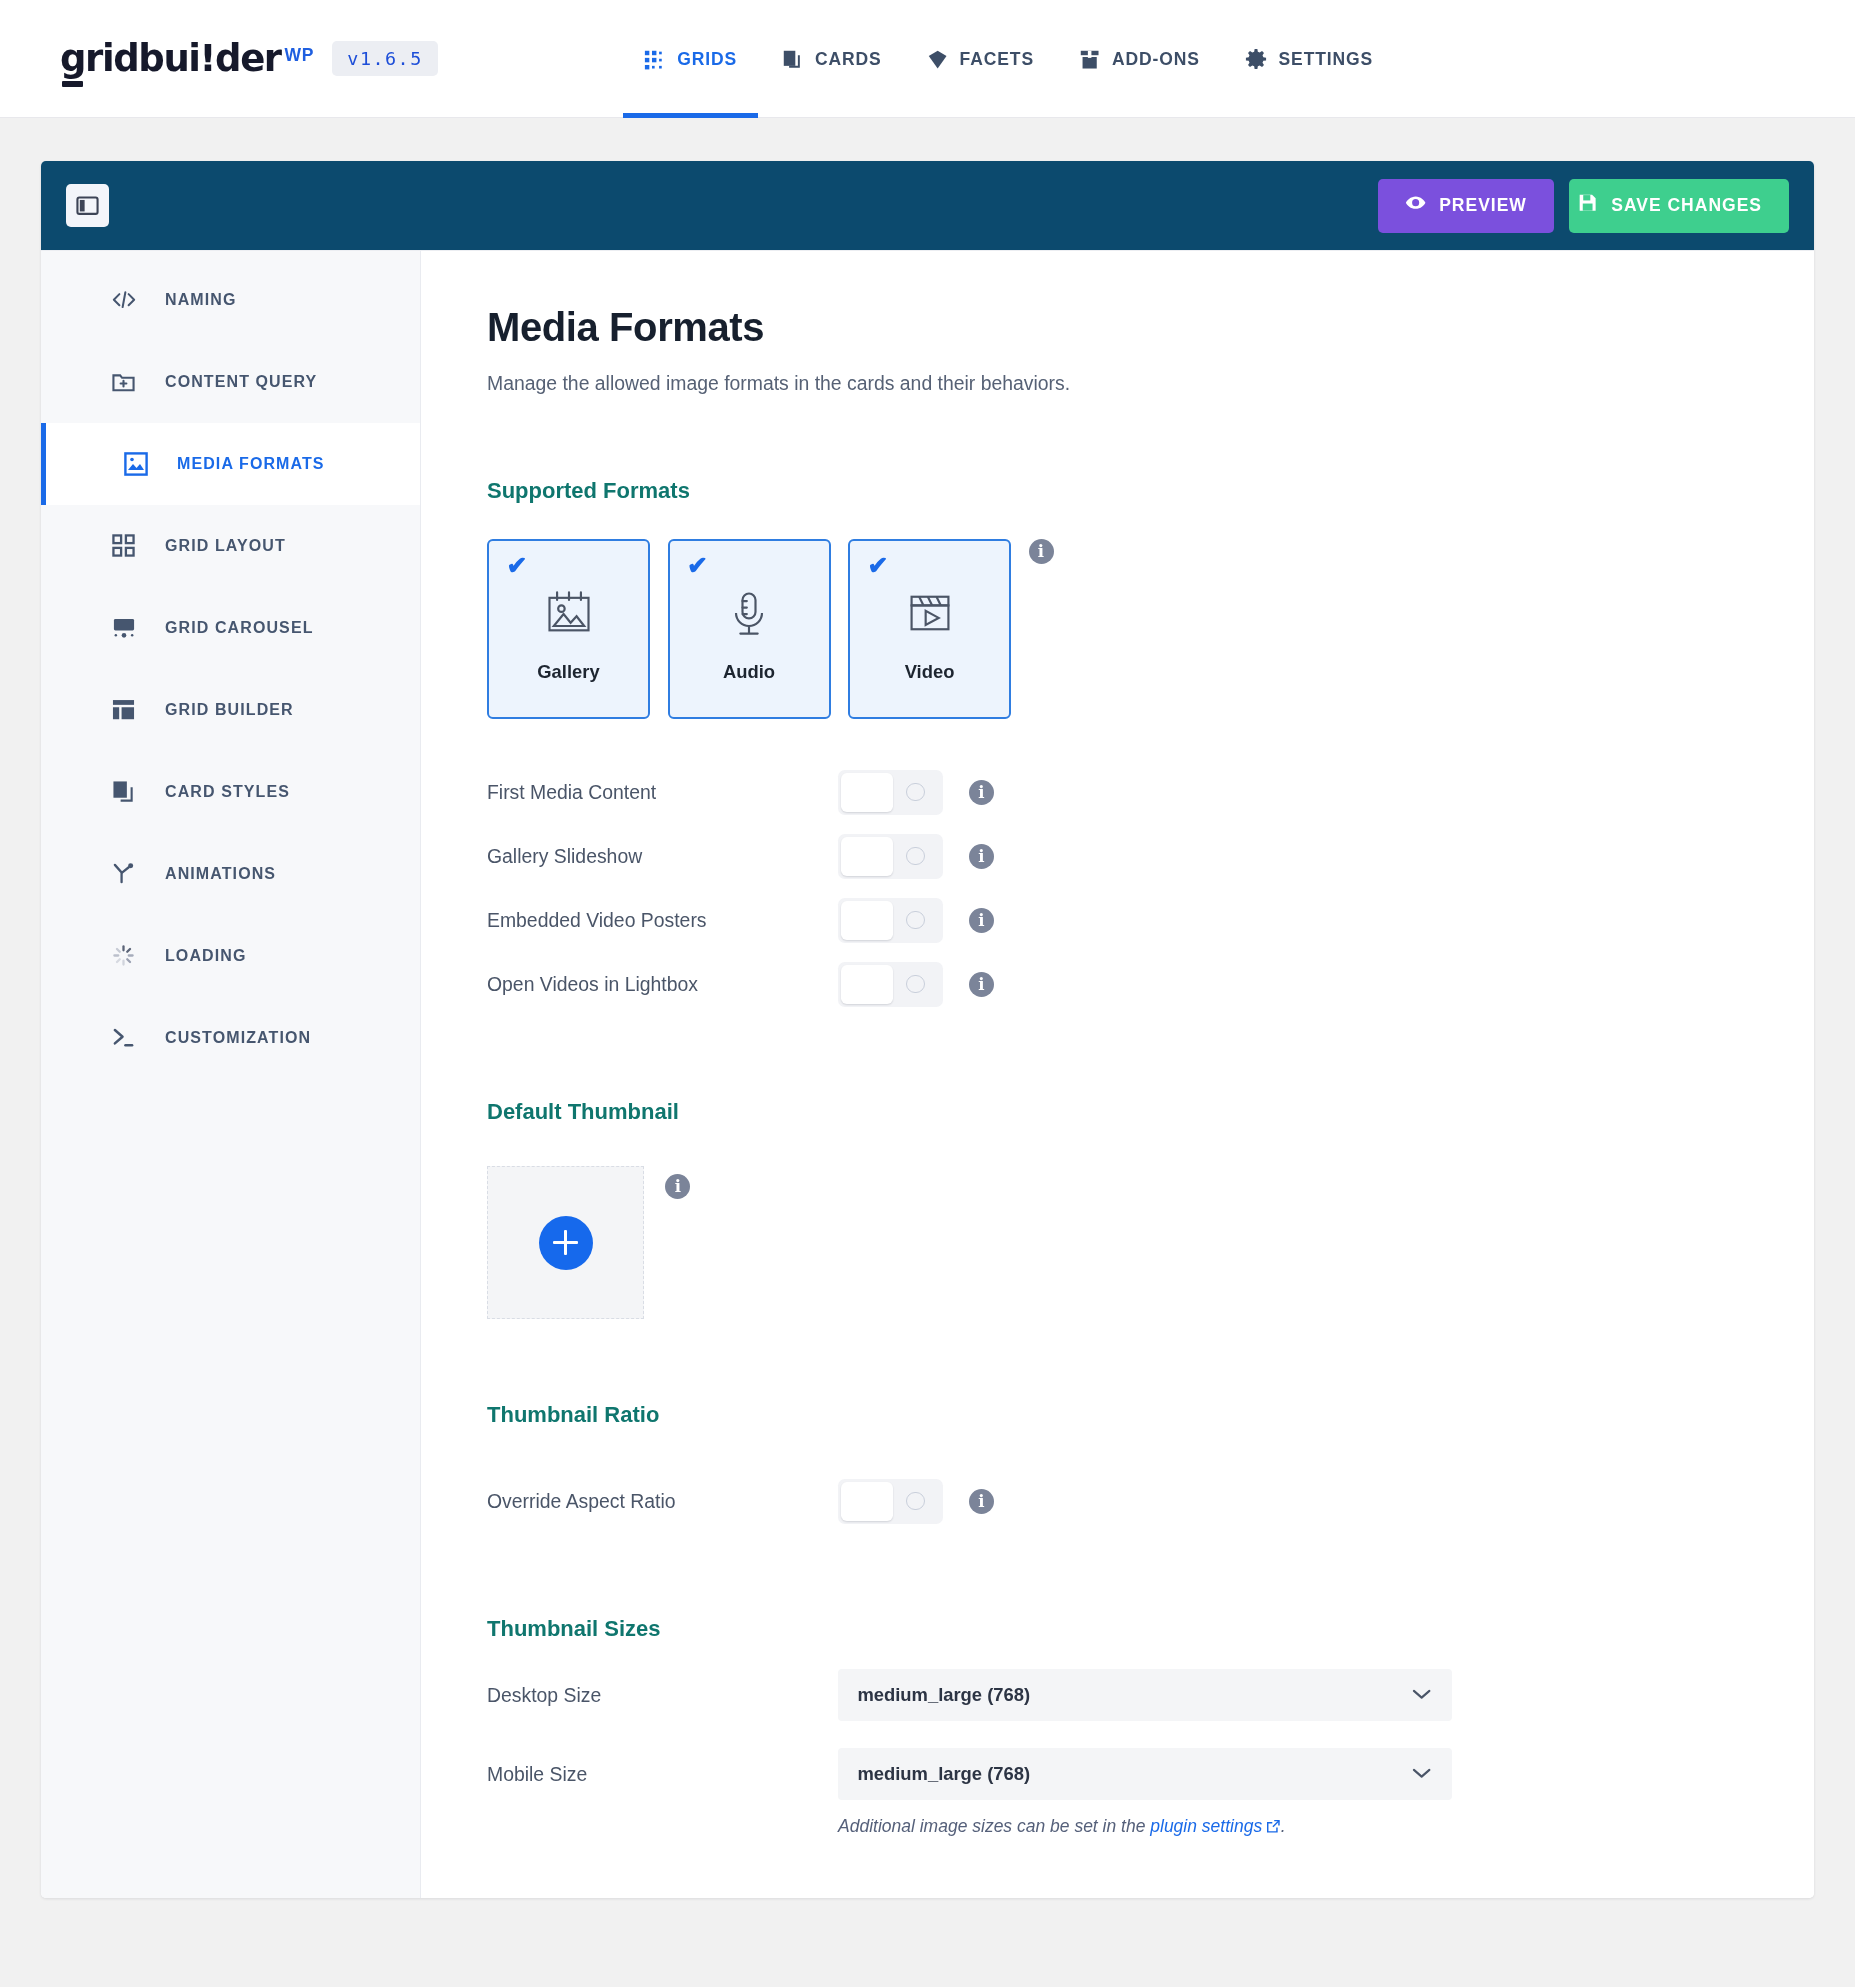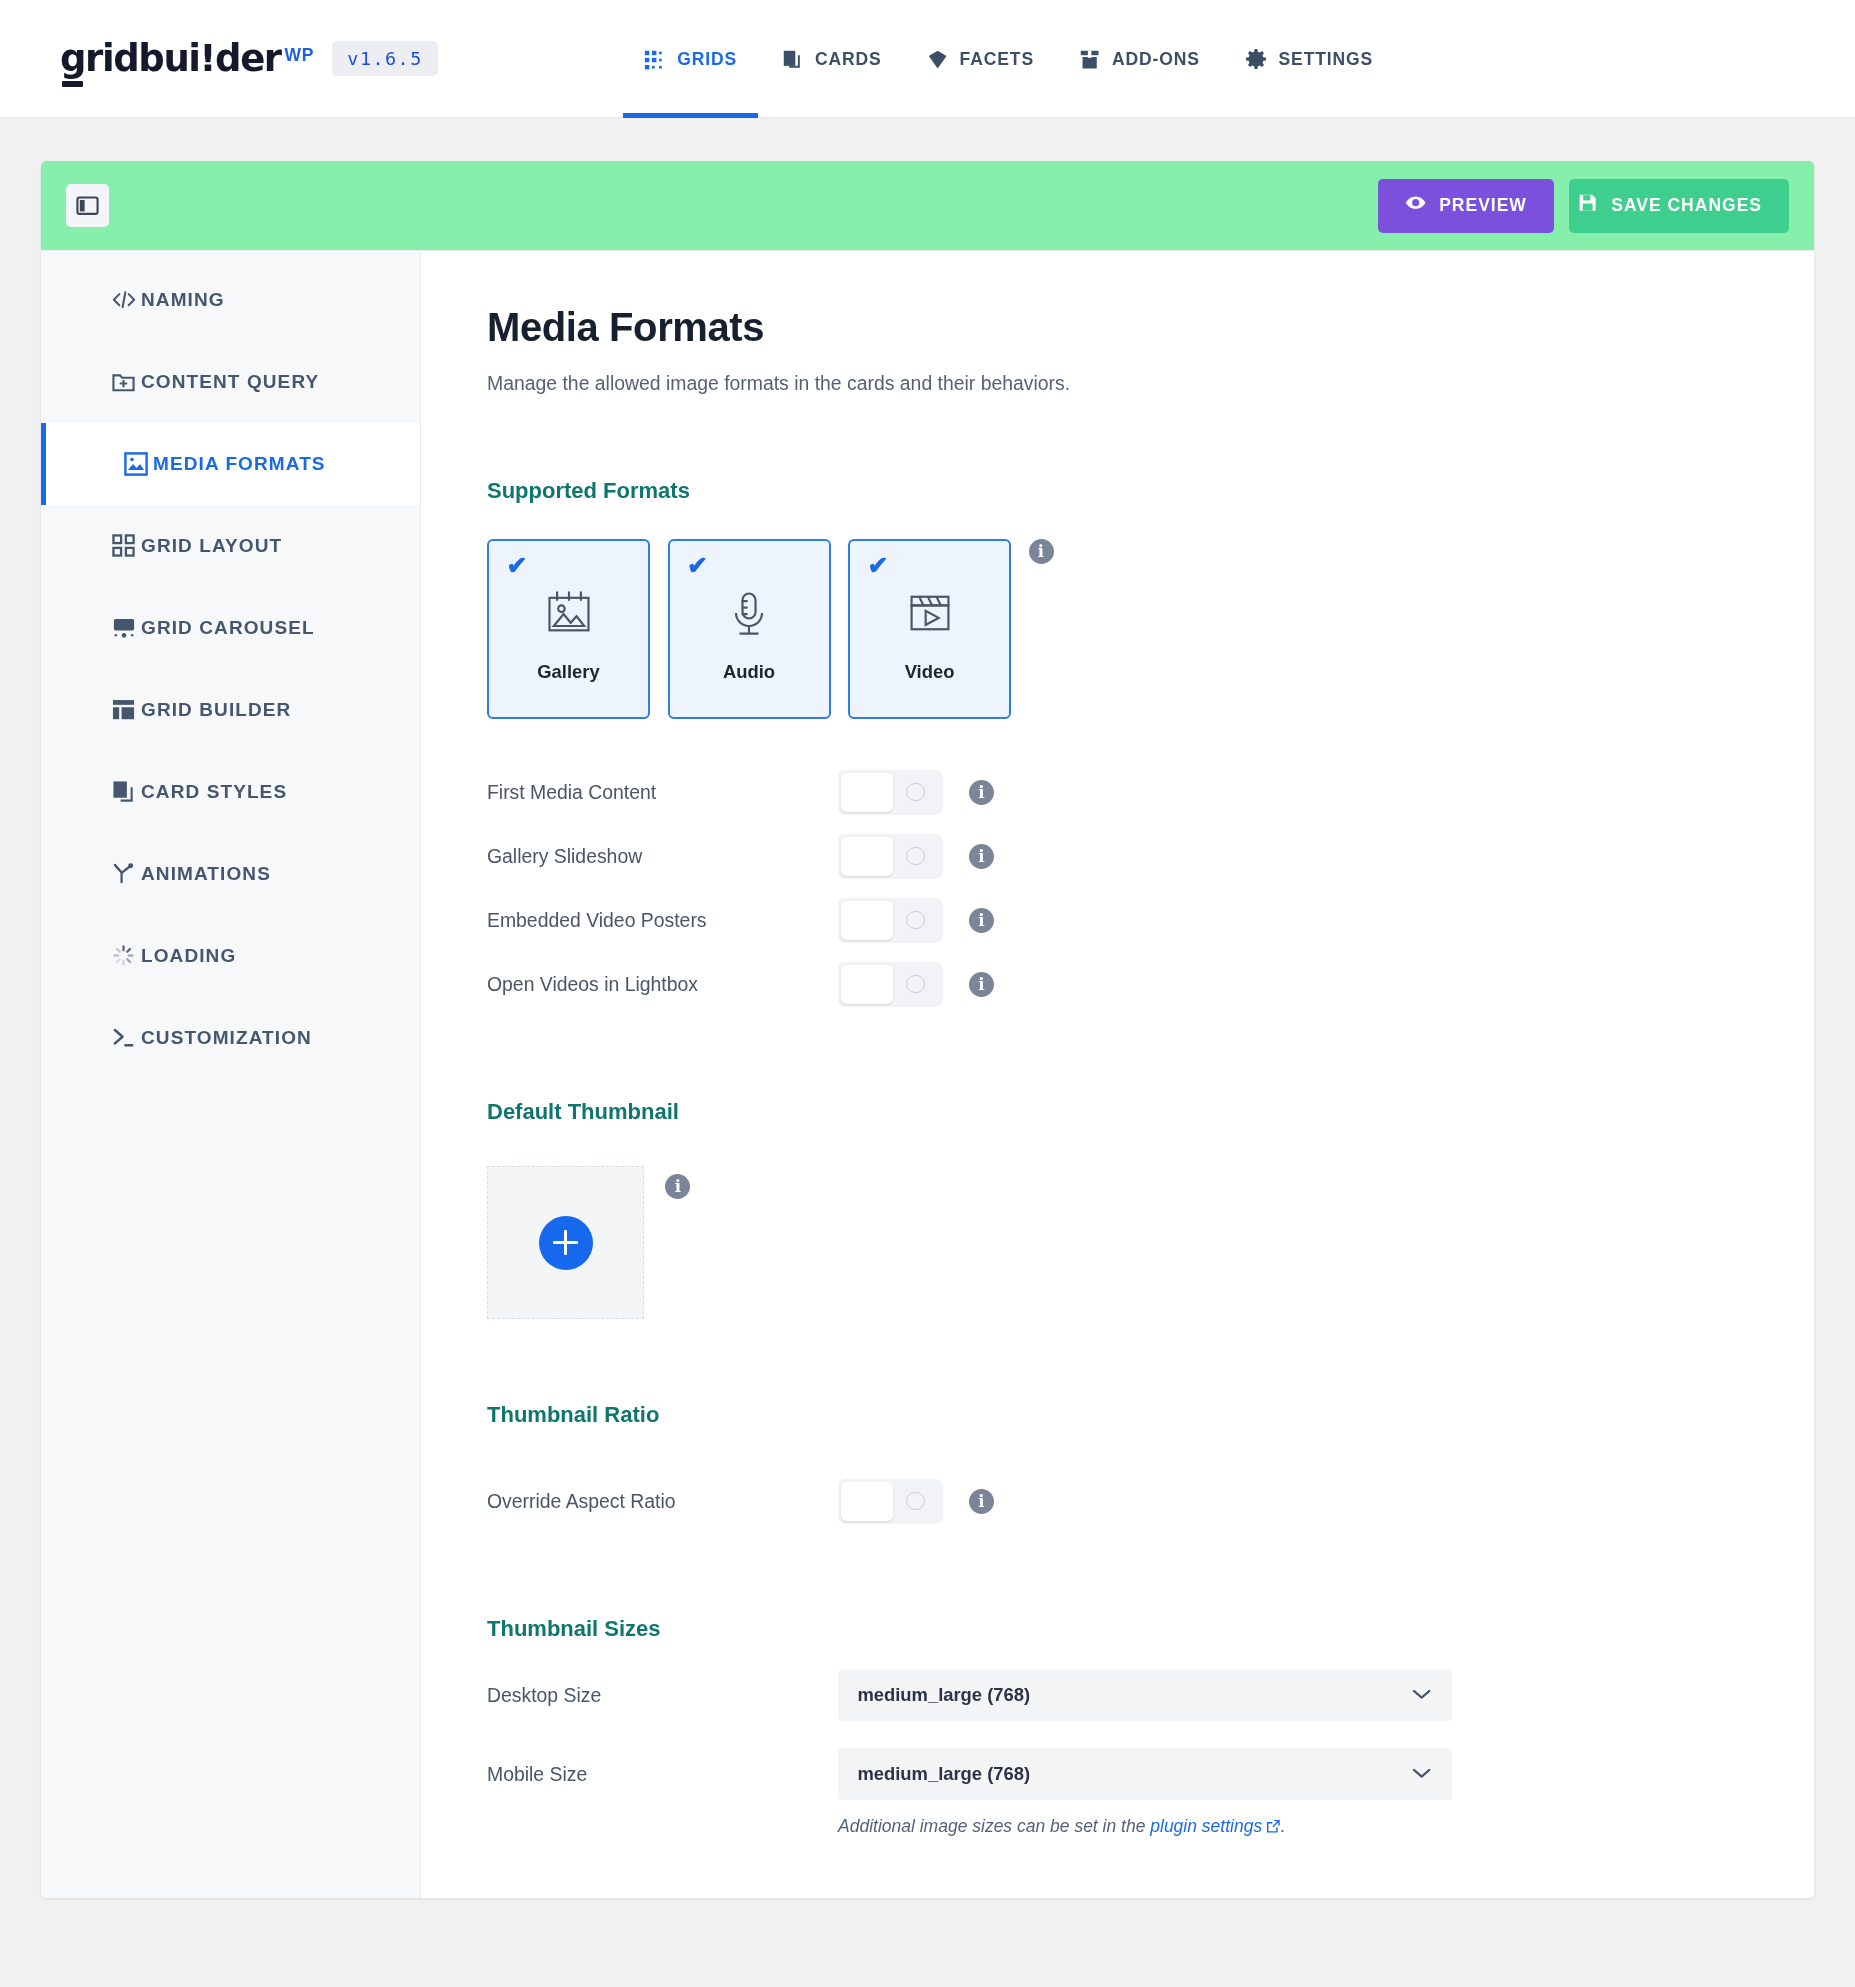--- a/index.html
+++ b/index.html
@@ -98,21 +98,21 @@
     overflow: hidden;
     min-height: 1737px;
     display: flex;
     flex-direction: column;
   }
   .shell-head {
     height: 89px;
     display: flex;
     align-items: center;
     padding: 0 25px 0 19.4px;
-    background: #86efac;
+    background: #0c4a6e;
     flex: 0 0 auto;
     justify-content: flex-end;
   }
   .panel-toggle {
     width: 43px; height: 43px;
     background: #f3f5fa;
     border-radius: 4.9px;
     display: flex; align-items: center; justify-content: center;
     cursor: pointer;
     margin-left: 5.8px;
@@ -141,24 +141,24 @@
     width: 380px;
     flex: 0 0 380px;
     background: #f7f8fa;
     border-right: 1px solid #e9ebf0;
     border-top: 1px solid #eceef2;
     padding-top: 7.8px;
   }
   .side-item {
     display: flex;
     align-items: center;
-    gap: 5px;
+    gap: 29px;
     height: 82px;
     padding-left: 70px;
-    font-size: 19px;
+    font-size: 16px;
     font-weight: 700;
     letter-spacing: 1.1px;
     color: #46566f;
     cursor: pointer;
     position: relative;
   }
   .side-item .s-ico { width: 25px; display: flex; align-items: center; justify-content: center; }
   .side-item.active {
     background: #ffffff;
     color: #1a6ae8;

